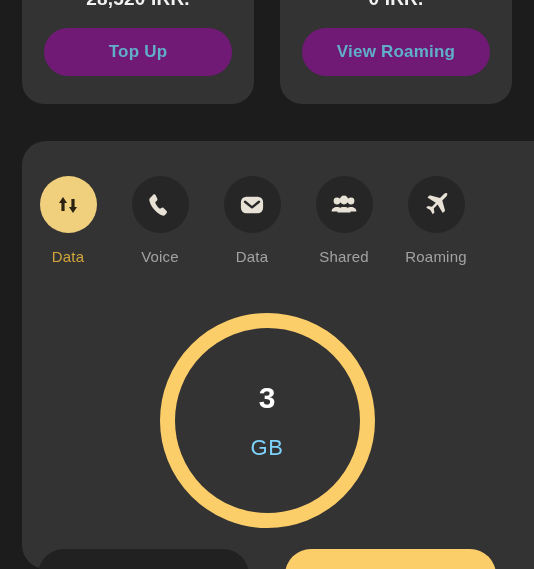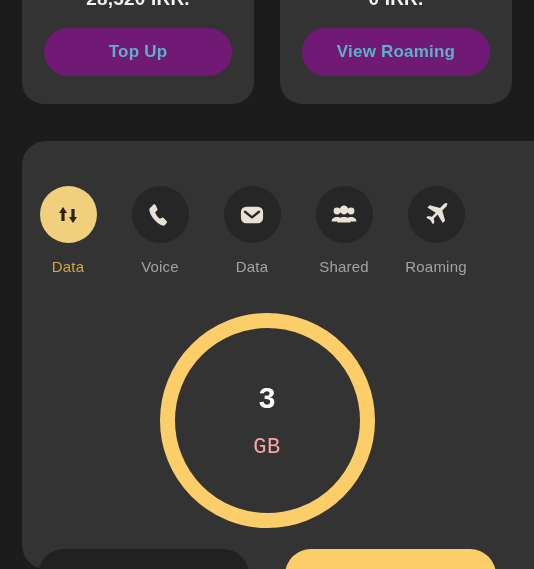--- a/index.html
+++ b/index.html
@@ -55,21 +55,21 @@
   .usage-panel {
     position:absolute; left:22px; top:141px;
     width:534px;
     height:428px;
     background:#333333;
     border-radius:24px;
   }
 
   
   .cat-row {
-    position:absolute; left:0; top:45px;
+    position:absolute; left:0; top:35px;
     width:460px;
     display:flex;
   }
   .cat-item {
     width:92px;
     display:flex; flex-direction:column; align-items:center;
     cursor:pointer;
   }
   .cat-circle {
     width:57px; height:57px;
@@ -97,22 +97,22 @@
   .gauge svg { display:block; }
   .gauge-text {
     position:absolute; inset:0;
     display:flex; flex-direction:column;
     align-items:center; justify-content:center;
   }
   .gauge-value {
     color:#ffffff; font-size:30px; font-weight:700; line-height:1;
   }
   .gauge-unit {
-    color:#fca5a5; font-size:22px; font-weight:400; line-height:1;
-    margin-top:24px; letter-spacing:.5px;font-family:Liberation Mono, monospace;
+    color:#7dd3fc; font-size:22px; font-weight:400; line-height:1;
+    margin-top:24px; letter-spacing:.5px;
   }
 
   
   .bottom-row {
     position:absolute; left:0; top:408px;
     width:490px;
     display:flex; gap:36px; padding:0 16px;
     height:60px;
   }
   .btn-secondary, .btn-primary {

